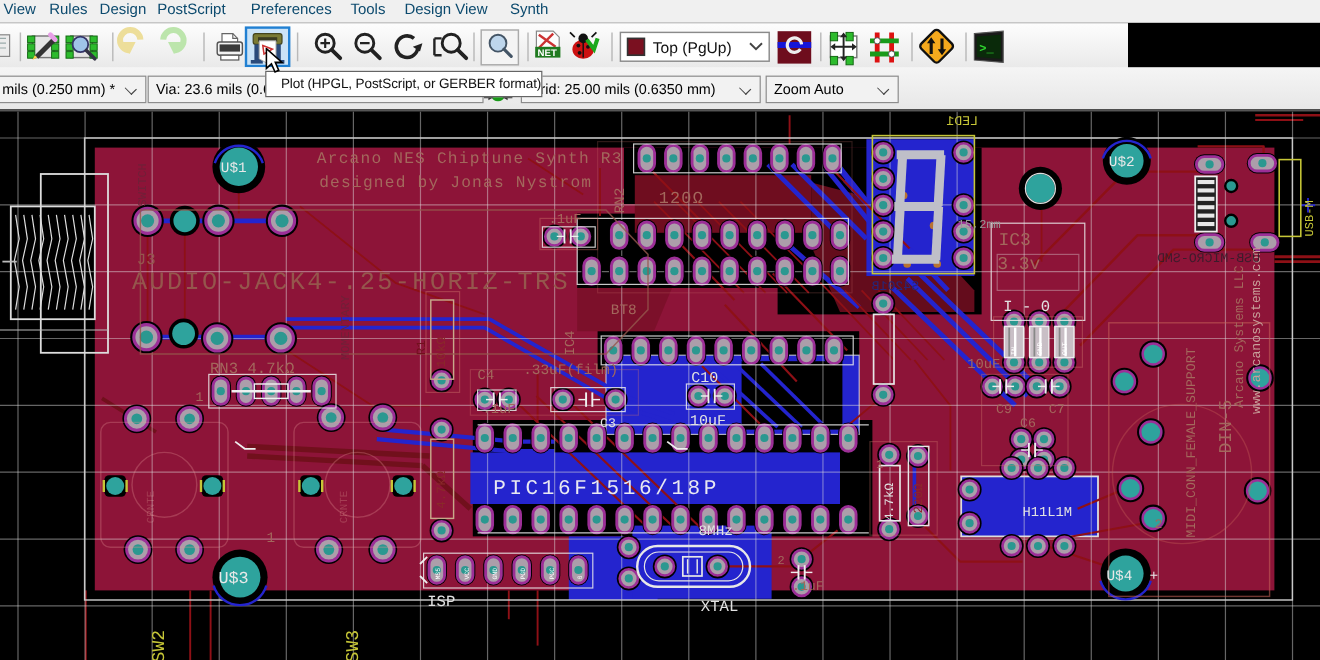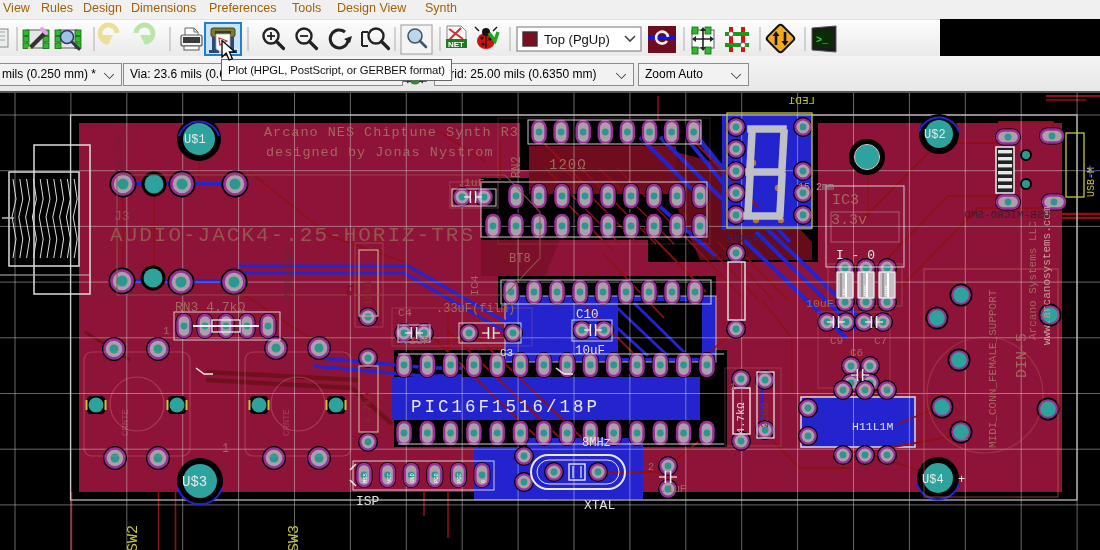--- a/index.html
+++ b/index.html
@@ -1,24 +1,24 @@
 <!DOCTYPE html>
 <html><head><meta charset="utf-8"><style>
 html,body{margin:0;padding:0;width:1100px;height:550px;overflow:hidden;background:#000;
 font-family:"Liberation Sans",sans-serif}
-#menu{position:absolute;left:0;top:0;width:1100px;height:19px;background:#F0F0F0;font-size:12.5px;color:#a16207}
+#menu{position:absolute;left:0;top:0;width:1100px;height:19px;background:#F0F0F0;font-size:12.5px;color:#0c4a6e}
 #tbar{position:absolute;left:0;top:19px;width:940px;height:37px;background:linear-gradient(#FDFDFD,#E9E9E9);border-top:1px solid #E2E2E2}
 #row2{position:absolute;left:0;top:56px;width:1100px;height:35px;background:linear-gradient(#F5F5F5,#E7E7E7);border-bottom:2px solid #555}
-#tip{position:absolute;left:221px;top:59px;width:229px;height:20px;background:#FFF;border:1px solid #646464;font-size:11.3px;color:#111;line-height:20px;text-align:center;z-index:60;white-space:nowrap;letter-spacing:-0.1px}
+#tip{position:absolute;left:221px;top:59px;width:229px;height:20px;background:#FFF;border:1px solid #646464;font-size:11.3px;color:#111;line-height:20px;text-align:right;z-index:60;white-space:nowrap;letter-spacing:-0.1px}
 </style></head><body>
 <div id="menu">
     <span style="position:absolute;left:3px;top:1px">View</span>
     <span style="position:absolute;left:41px;top:1px">Rules</span>
     <span style="position:absolute;left:83px;top:1px">Design</span>
-    <span style="position:absolute;left:131px;top:1px">Dimensions</span>
+    <span style="position:absolute;left:131px;top:1px">PostScript</span>
     <span style="position:absolute;left:209px;top:1px">Preferences</span>
     <span style="position:absolute;left:292px;top:1px">Tools</span>
     <span style="position:absolute;left:337px;top:1px">Design View</span>
     <span style="position:absolute;left:425px;top:1px">Synth</span>
   </div>
 <div id="tbar">
     <svg width="1100" height="37" style="position:absolute;top:0;left:0" viewBox="0 19 1100 37">
       <g transform="translate(0,0)"></g>
       <rect x="-6" y="28" width="14" height="18" fill="#ECECEC" stroke="#888" stroke-width="1"></rect>
       <path d="M-2,31 h7 M-2,35 h7 M-2,39 h7" stroke="#9aa" stroke-width="1"></path>

